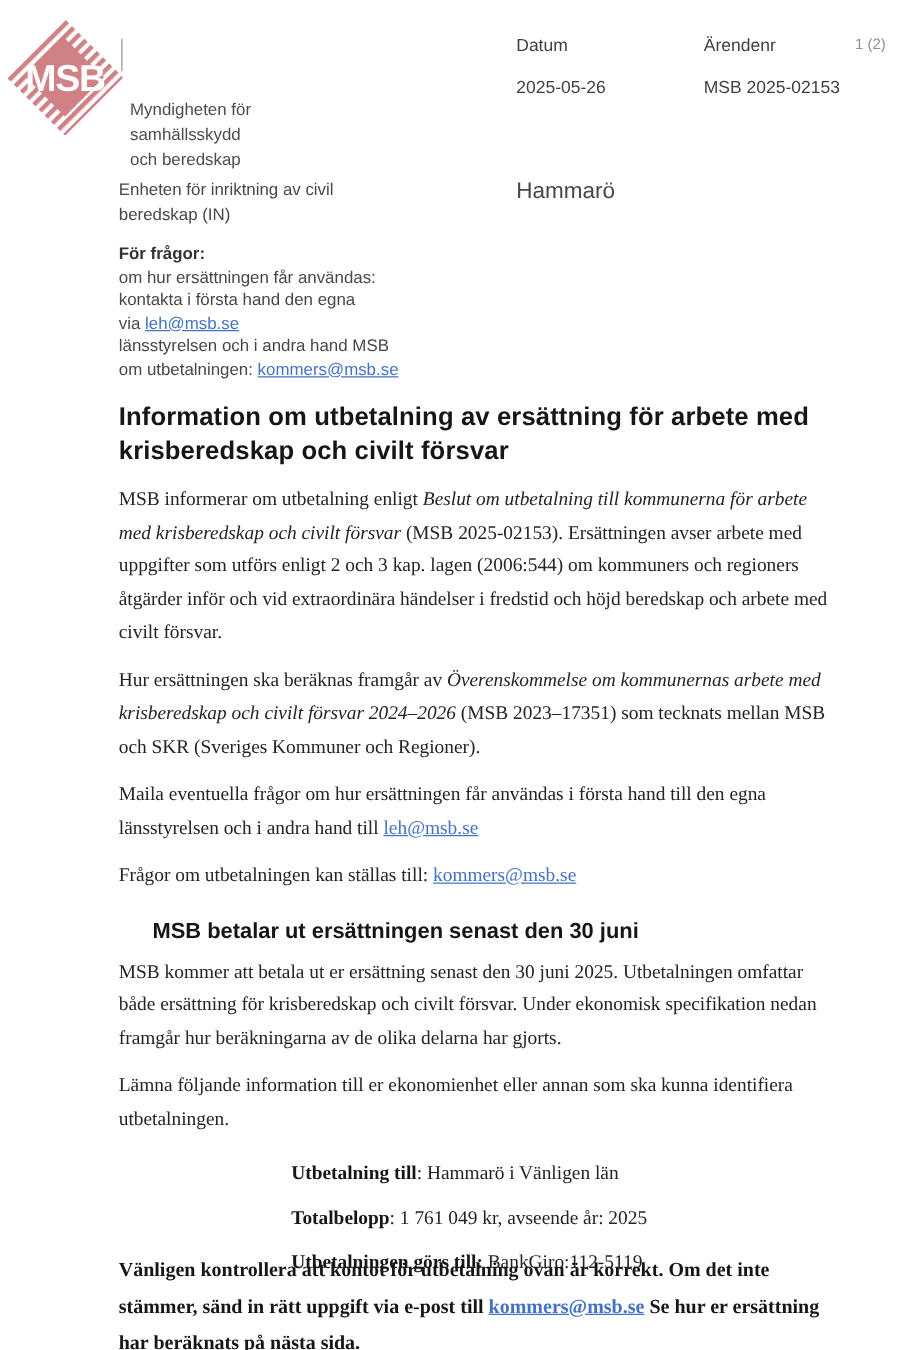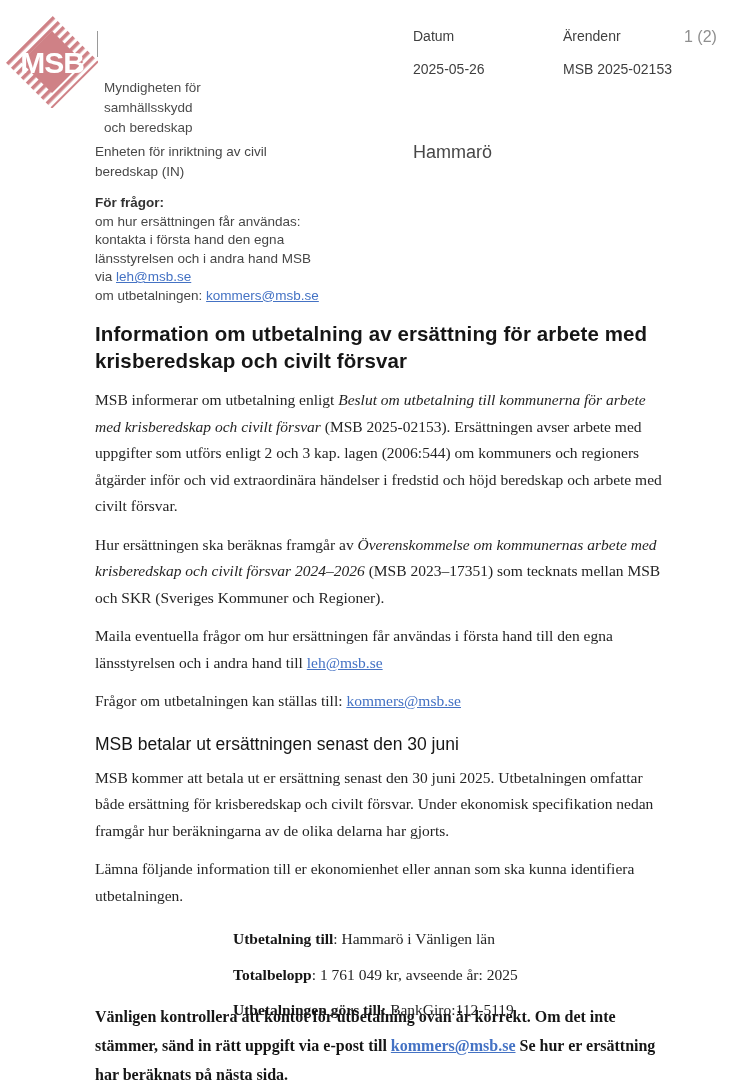--- a/index.html
+++ b/index.html
@@ -15,21 +15,21 @@
     color: #414141;
   }
   
   .logo-block { position: absolute; left: 6px; top: 16px; width: 92px; height: 92px; }
   .logo-divider { position: absolute; left: 97px; top: 31px; width: 1px; height: 26px; background: #9a9a9a; }
   .agency { position: absolute; left: 104px; top: 30px; font-size: 13.5px; line-height: 20px; color: #4c4c4c; margin-top: 48px; }
   .meta-datum { position: absolute; left: 413px; top: 28px; font-size: 14px; line-height: 17px; }
   .meta-arendenr { position: absolute; left: 563px; top: 28px; font-size: 14px; line-height: 17px; }
   .meta-label { color: #3f3f3f; }
   .meta-value { margin-top: 16px; color: #3f3f3f; }
-  .page-num { position: absolute; left: 684px; top: 28px; font-size: 16px; color: #8f8f8f; }
+  .page-num { position: absolute; left: 684px; top: 28px; font-size: 12px; color: #8f8f8f; }
   
   .unit { position: absolute; left: 95px; top: 142px; font-size: 13.5px; line-height: 20px; color: #474747; }
   .recipient { position: absolute; left: 413px; top: 142px; font-size: 18px; color: #474747; }
   
   .contact { position: absolute; left: 95px; top: 194px; font-size: 13.5px; line-height: 18.5px; color: #474747; }
   .contact .b { font-weight: bold; color: #333; }
   
   a.lnk { color: #4472c4; text-decoration: underline; cursor: pointer; }
   
   .main { position: absolute; left: 95px; top: 320px; width: 572px; }
@@ -39,22 +39,22 @@
     margin-bottom: 13px; letter-spacing: 0.1px;
   }
   .main p {
     font-family: Liberation Serif, serif;
     font-size: 15.5px; line-height: 26.5px; color: #242424;
     margin-bottom: 12px;
   }
   .main p em { font-style: italic; }
   h2.sub {
     font-family: "Liberation Sans", sans-serif;
-    font-size: 17.5px; line-height: 24px; font-weight: normal; color: #161616;
-    margin-top: 17px; margin-bottom: 9px;
+    font-size: 17.5px; line-height: 24px; font-weight: bold; color: #161616;
+    margin-top: 17px; margin-bottom: 9px; margin-left: 27px;
   }
   .details { margin-top: 17px; margin-left: 98px; }
   .detail-row {
     font-family: "Liberation Serif", serif;
     font-size: 15.5px; line-height: 26.5px; color: #242424;
     margin-bottom: 9px;
   }
   .detail-row .lbl { font-weight: bold; color: #161616; margin-left: 40px; }
   
   .footer {
@@ -108,22 +108,22 @@
   <div class="unit">
     <div>Enheten för inriktning av civil</div>
     <div>beredskap (IN)</div>
   </div>
   <div class="recipient">Hammarö</div>
 
   <div class="contact">
     <div class="b">För frågor:</div>
     <div>om hur ersättningen får användas:</div>
     <div>kontakta i första hand den egna</div>
+    <div><span>via </span><a class="lnk">leh@msb.se</a></div>
     <div>länsstyrelsen och i andra hand MSB</div>
-    <div><span>via </span><a class="lnk">leh@msb.se</a></div>
     <div><span>om utbetalningen: </span><a class="lnk">kommers@msb.se</a></div>
   </div>
 
   <div class="main">
     <h1 class="title">Information om utbetalning av ersättning för arbete med krisberedskap och civilt försvar</h1>
 
     <p><span>MSB informerar om utbetalning enligt </span><em>Beslut om utbetalning till kommunerna för arbete med krisberedskap och civilt försvar</em><span> (MSB 2025-02153). Ersättningen avser arbete med uppgifter som utförs enligt 2 och 3 kap. lagen (2006:544) om kommuners och regioners åtgärder inför och vid extraordinära händelser i fredstid och höjd beredskap och arbete med civilt försvar.</span></p>
 
     <p><span>Hur ersättningen ska beräknas framgår av </span><em>Överenskommelse om kommunernas arbete med krisberedskap och civilt försvar 2024–2026</em><span> (MSB 2023–17351) som tecknats mellan MSB och SKR (Sveriges Kommuner och Regioner).</span></p>
 

